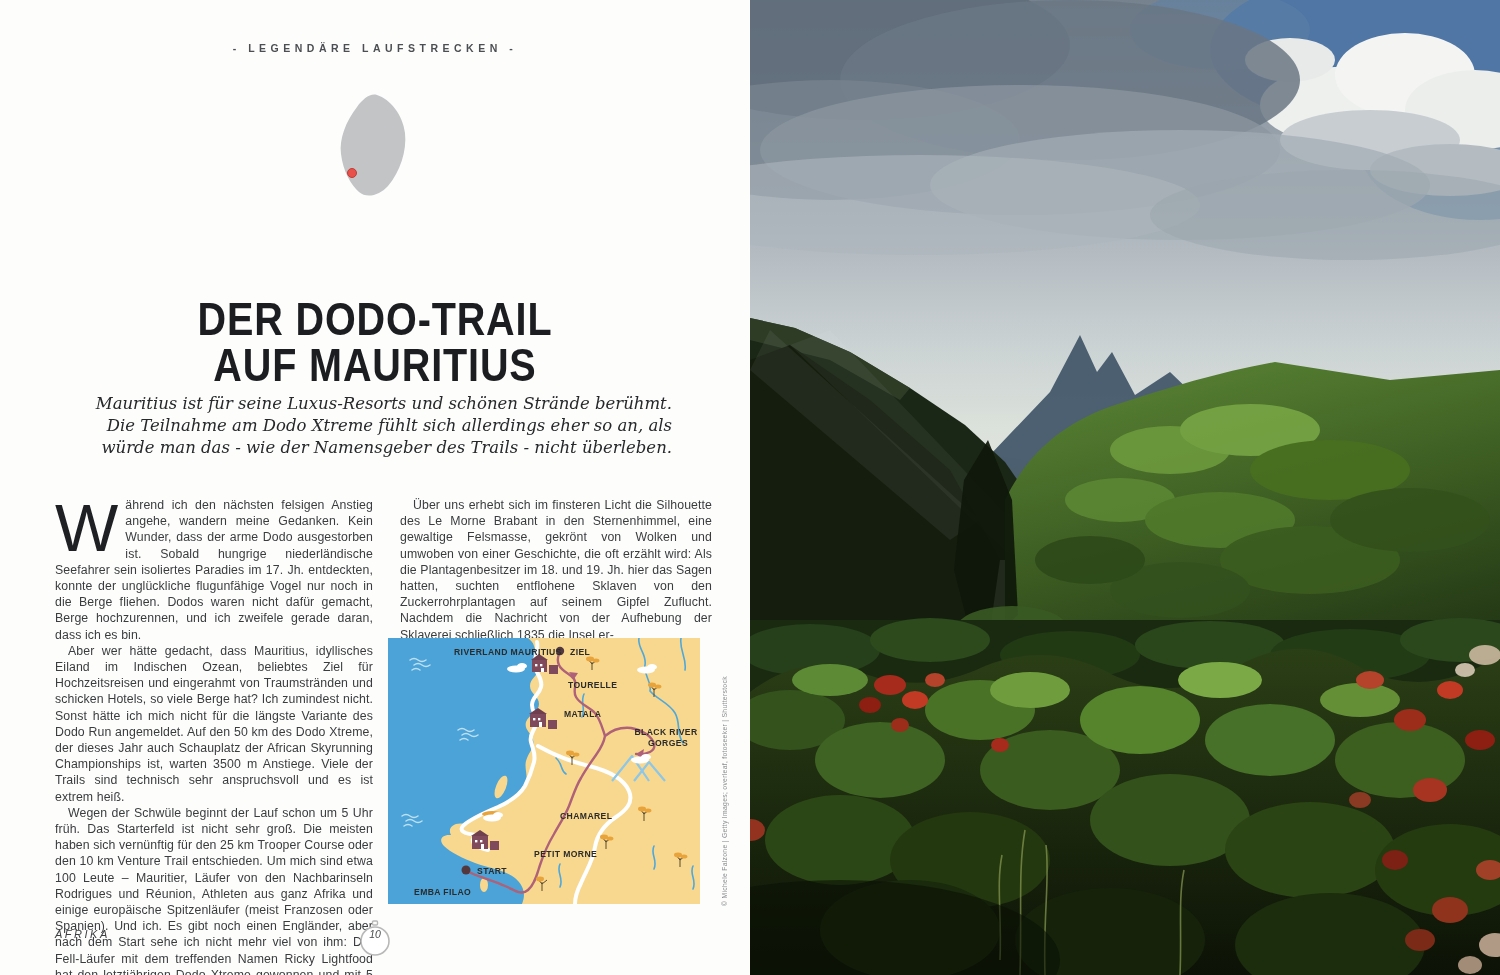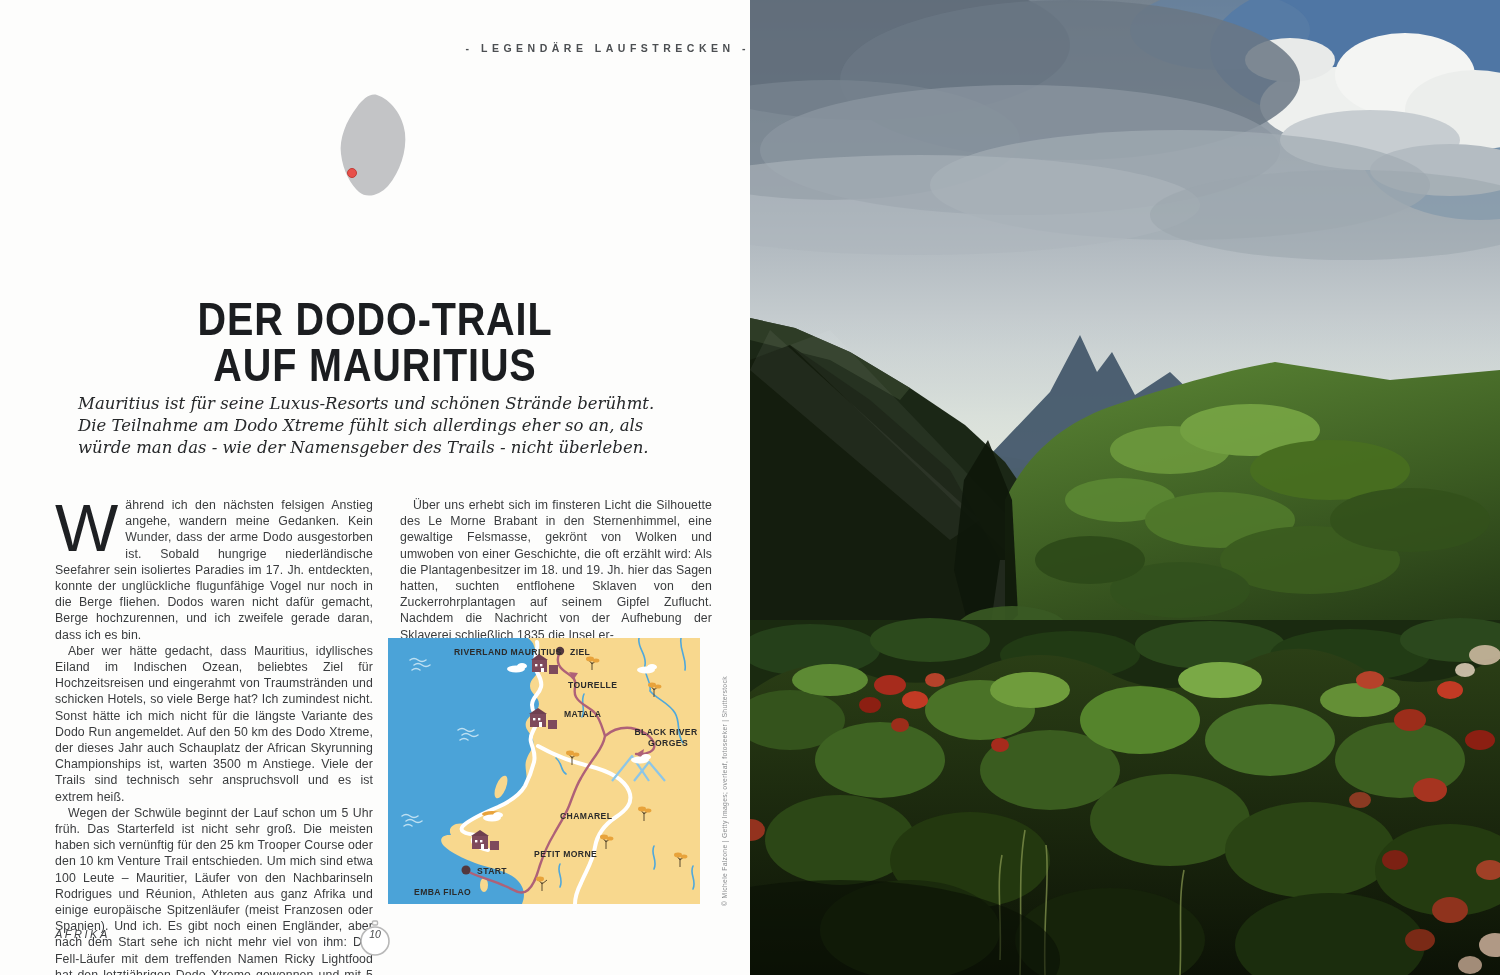--- a/index.html
+++ b/index.html
@@ -3,30 +3,30 @@
 <meta charset="utf-8">
 <style>
   * { margin:0; padding:0; box-sizing:border-box; }
   html,body { width:1500px; height:975px; background:#ffffff; overflow:hidden;
     font-family:"Liberation Sans", sans-serif; }
   .spread { position:relative; width:1500px; height:975px; background:#fdfdfc; }
 
   
   .left-page { position:absolute; left:0; top:0; width:750px; height:975px; background:#fdfdfc; }
 
-  .kicker { position:absolute; left:0; top:42px; width:750px; text-align:right;
+  .kicker { position:absolute; left:0; top:42px; width:750px; text-align:center;
     font-size:10.5px; letter-spacing:4.5px; font-weight:600; color:#4c4f52; }
 
   .island-wrap { position:absolute; left:330px; top:92px; width:92px; height:112px; }
 
   .title { position:absolute; left:0; top:296px; width:750px; text-align:center;
     font-weight:700; color:#1b1d20; font-size:46px; line-height:46px; letter-spacing:1px;
     transform:scaleX(0.86); transform-origin:center top; }
 
-  .standfirst { position:absolute; left:78px; top:393px; width:594px; text-align:left;
+  .standfirst { position:absolute; left:78px; top:393px; width:594px; text-align:right;
     font-family:"DejaVu Serif", serif; font-style:italic; font-size:16.5px;
     line-height:22px; color:#26282a; }
 
   .col { position:absolute; top:497px; font-size:12.3px; line-height:16.2px;
     color:#3a3c3e; text-align:justify; letter-spacing:0.1px; }
   .col p { margin:0; }
   .col p.indent { text-indent:13px; }
   .col-1 { left:55px;  width:318px; }
   .col-2 { left:388px; width:312px;margin-left:12px; }
 

